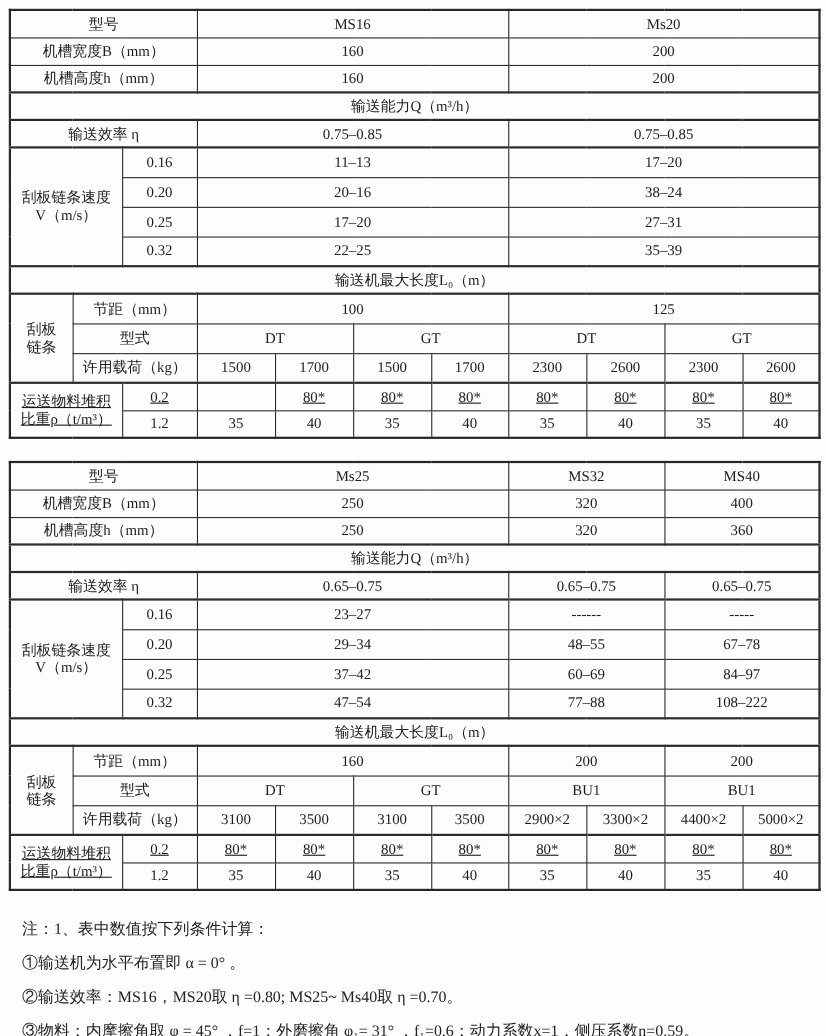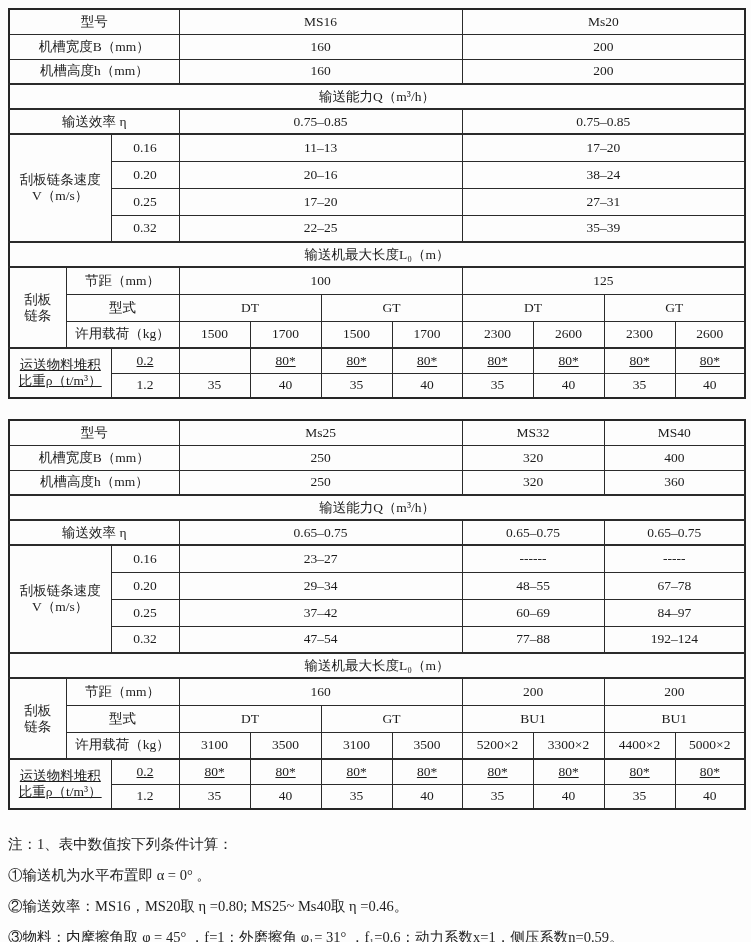--- a/index.html
+++ b/index.html
@@ -34,21 +34,21 @@
   tr.sep td { border-top-width: 2px; border-bottom-width: 2px; }
   tr.sepb td { border-bottom-width: 2px; }
   tr.sept td { border-top-width: 2px; text-decoration: underline; }
   .t2 { margin-top: 20px; }
 
   .notes {
     margin-top: 25px;
     font-size: 14.5px;
     color: #222;
   }
-  .notes .nline { margin: 0 0 12px 0; white-space: nowrap; }
+  .notes .nline { margin: 0 0 12px 12px; white-space: nowrap; }
   .n1 { margin-left: 3px; }
   .n2, .n3, .n4 { margin-left: 26px; }
 </style>
 </head>
 <body>
 
 <div class="page">
 
   <table class="spec">
     <colgroup>
@@ -232,21 +232,21 @@
     <tr class="tall">
       <td>0.25</td>
       <td colspan="4">37–42</td>
       <td colspan="2">60–69</td>
       <td colspan="2">84–97</td>
     </tr>
     <tr class="tall">
       <td>0.32</td>
       <td colspan="4">47–54</td>
       <td colspan="2">77–88</td>
-      <td colspan="2">192–124</td>
+      <td colspan="2">108–222</td>
     </tr>
     <tr class="sep">
       <td colspan="11" class="hdr">输送机最大长度L₀（m）</td>
     </tr>
     <tr class="tall">
       <td rowspan="3">
         <div>刮板</div>
         <div>链条</div>
       </td>
       <td colspan="2">节距（mm）</td>
@@ -260,21 +260,21 @@
       <td colspan="2">GT</td>
       <td colspan="2">BU1</td>
       <td colspan="2">BU1</td>
     </tr>
     <tr class="tall">
       <td colspan="2">许用载荷（kg）</td>
       <td>3100</td>
       <td>3500</td>
       <td>3100</td>
       <td>3500</td>
-      <td>5200×2</td>
+      <td>2900×2</td>
       <td>3300×2</td>
       <td>4400×2</td>
       <td>5000×2</td>
     </tr>
     <tr class="sept">
       <td colspan="2" rowspan="2">
         <div>运送物料堆积</div>
         <div>比重ρ（t/m³）</div>
       </td>
       <td>0.2</td>
@@ -297,18 +297,18 @@
       <td>40</td>
       <td>35</td>
       <td>40</td>
     </tr>
   </tbody>
     </table>
 
   <div class="notes">
     <p class="nline n1">注：1、表中数值按下列条件计算：</p>
     <p class="nline n2">①输送机为水平布置即 α = 0° 。</p>
-    <p class="nline n3">②输送效率：MS16，MS20取 η =0.80; MS25~ Ms40取 η =0.46。</p>
+    <p class="nline n3">②输送效率：MS16，MS20取 η =0.80; MS25~ Ms40取 η =0.70。</p>
     <p class="nline n4">③物料：内摩擦角取 φ = 45° ，f=1；外磨擦角 φ₁= 31° ，f₁=0.6；动力系数x=1，侧压系数n=0.59。</p>
 
   </div>
 
 </div>
 
 </body></html>

